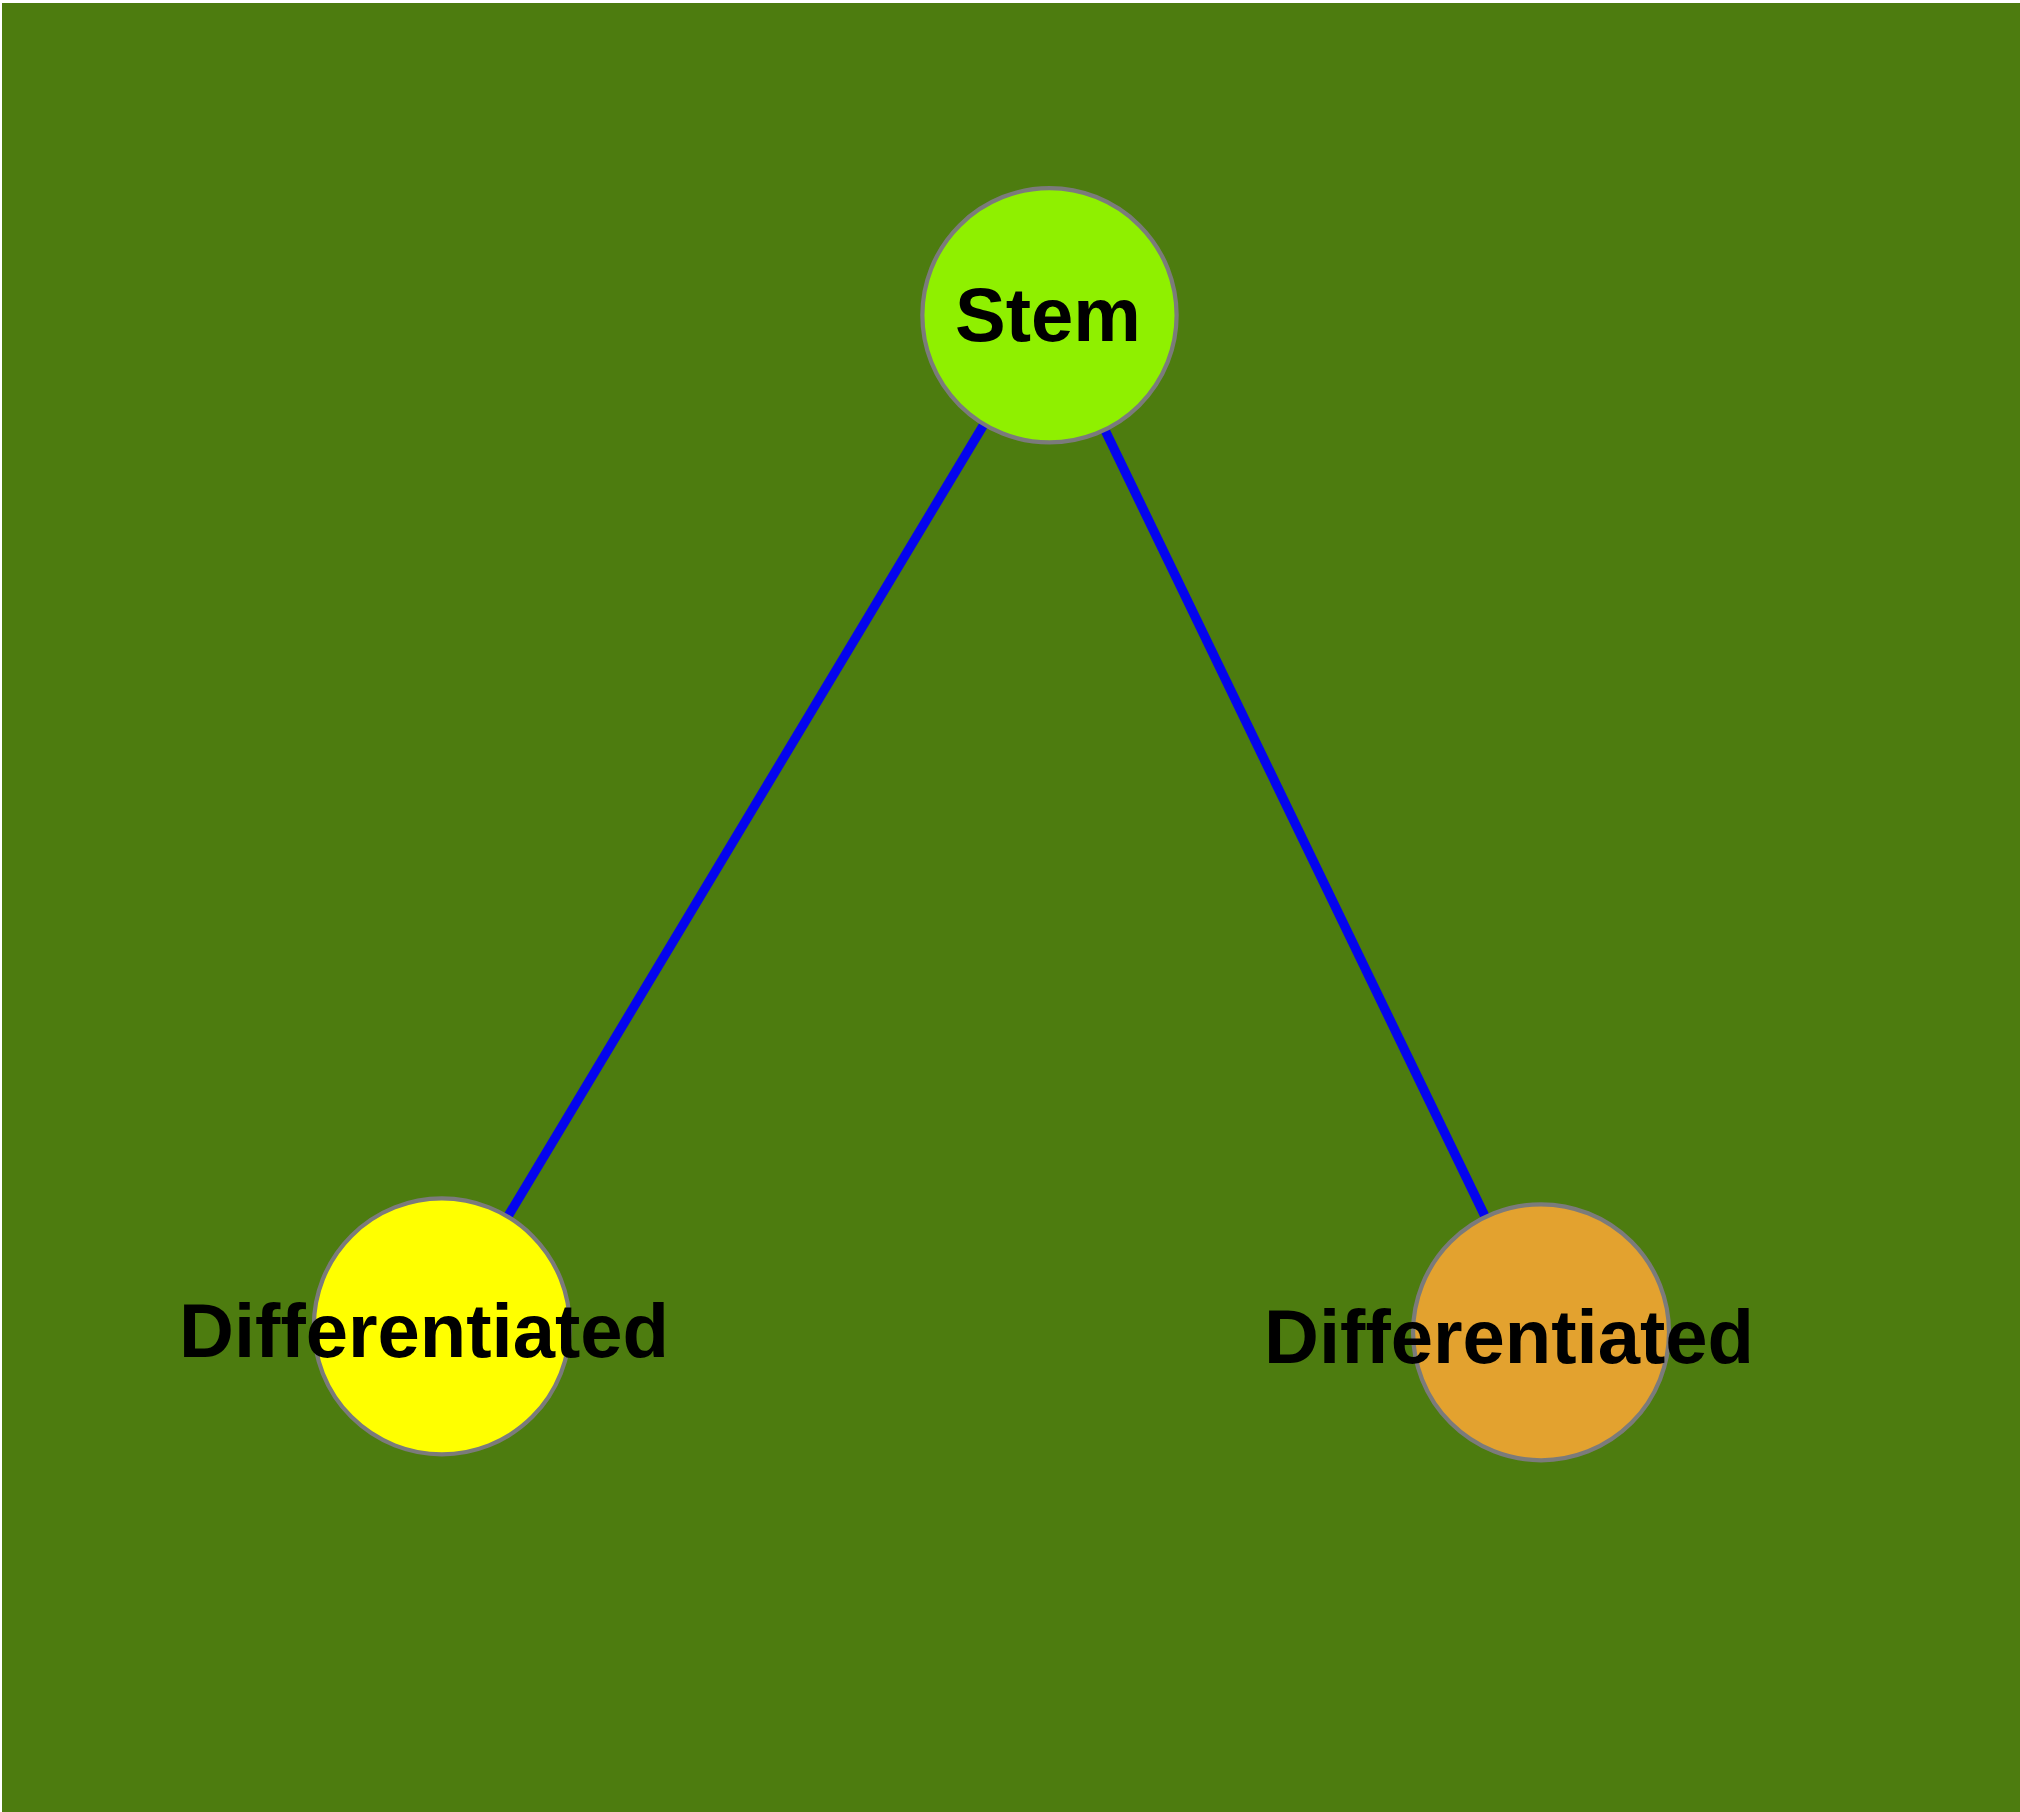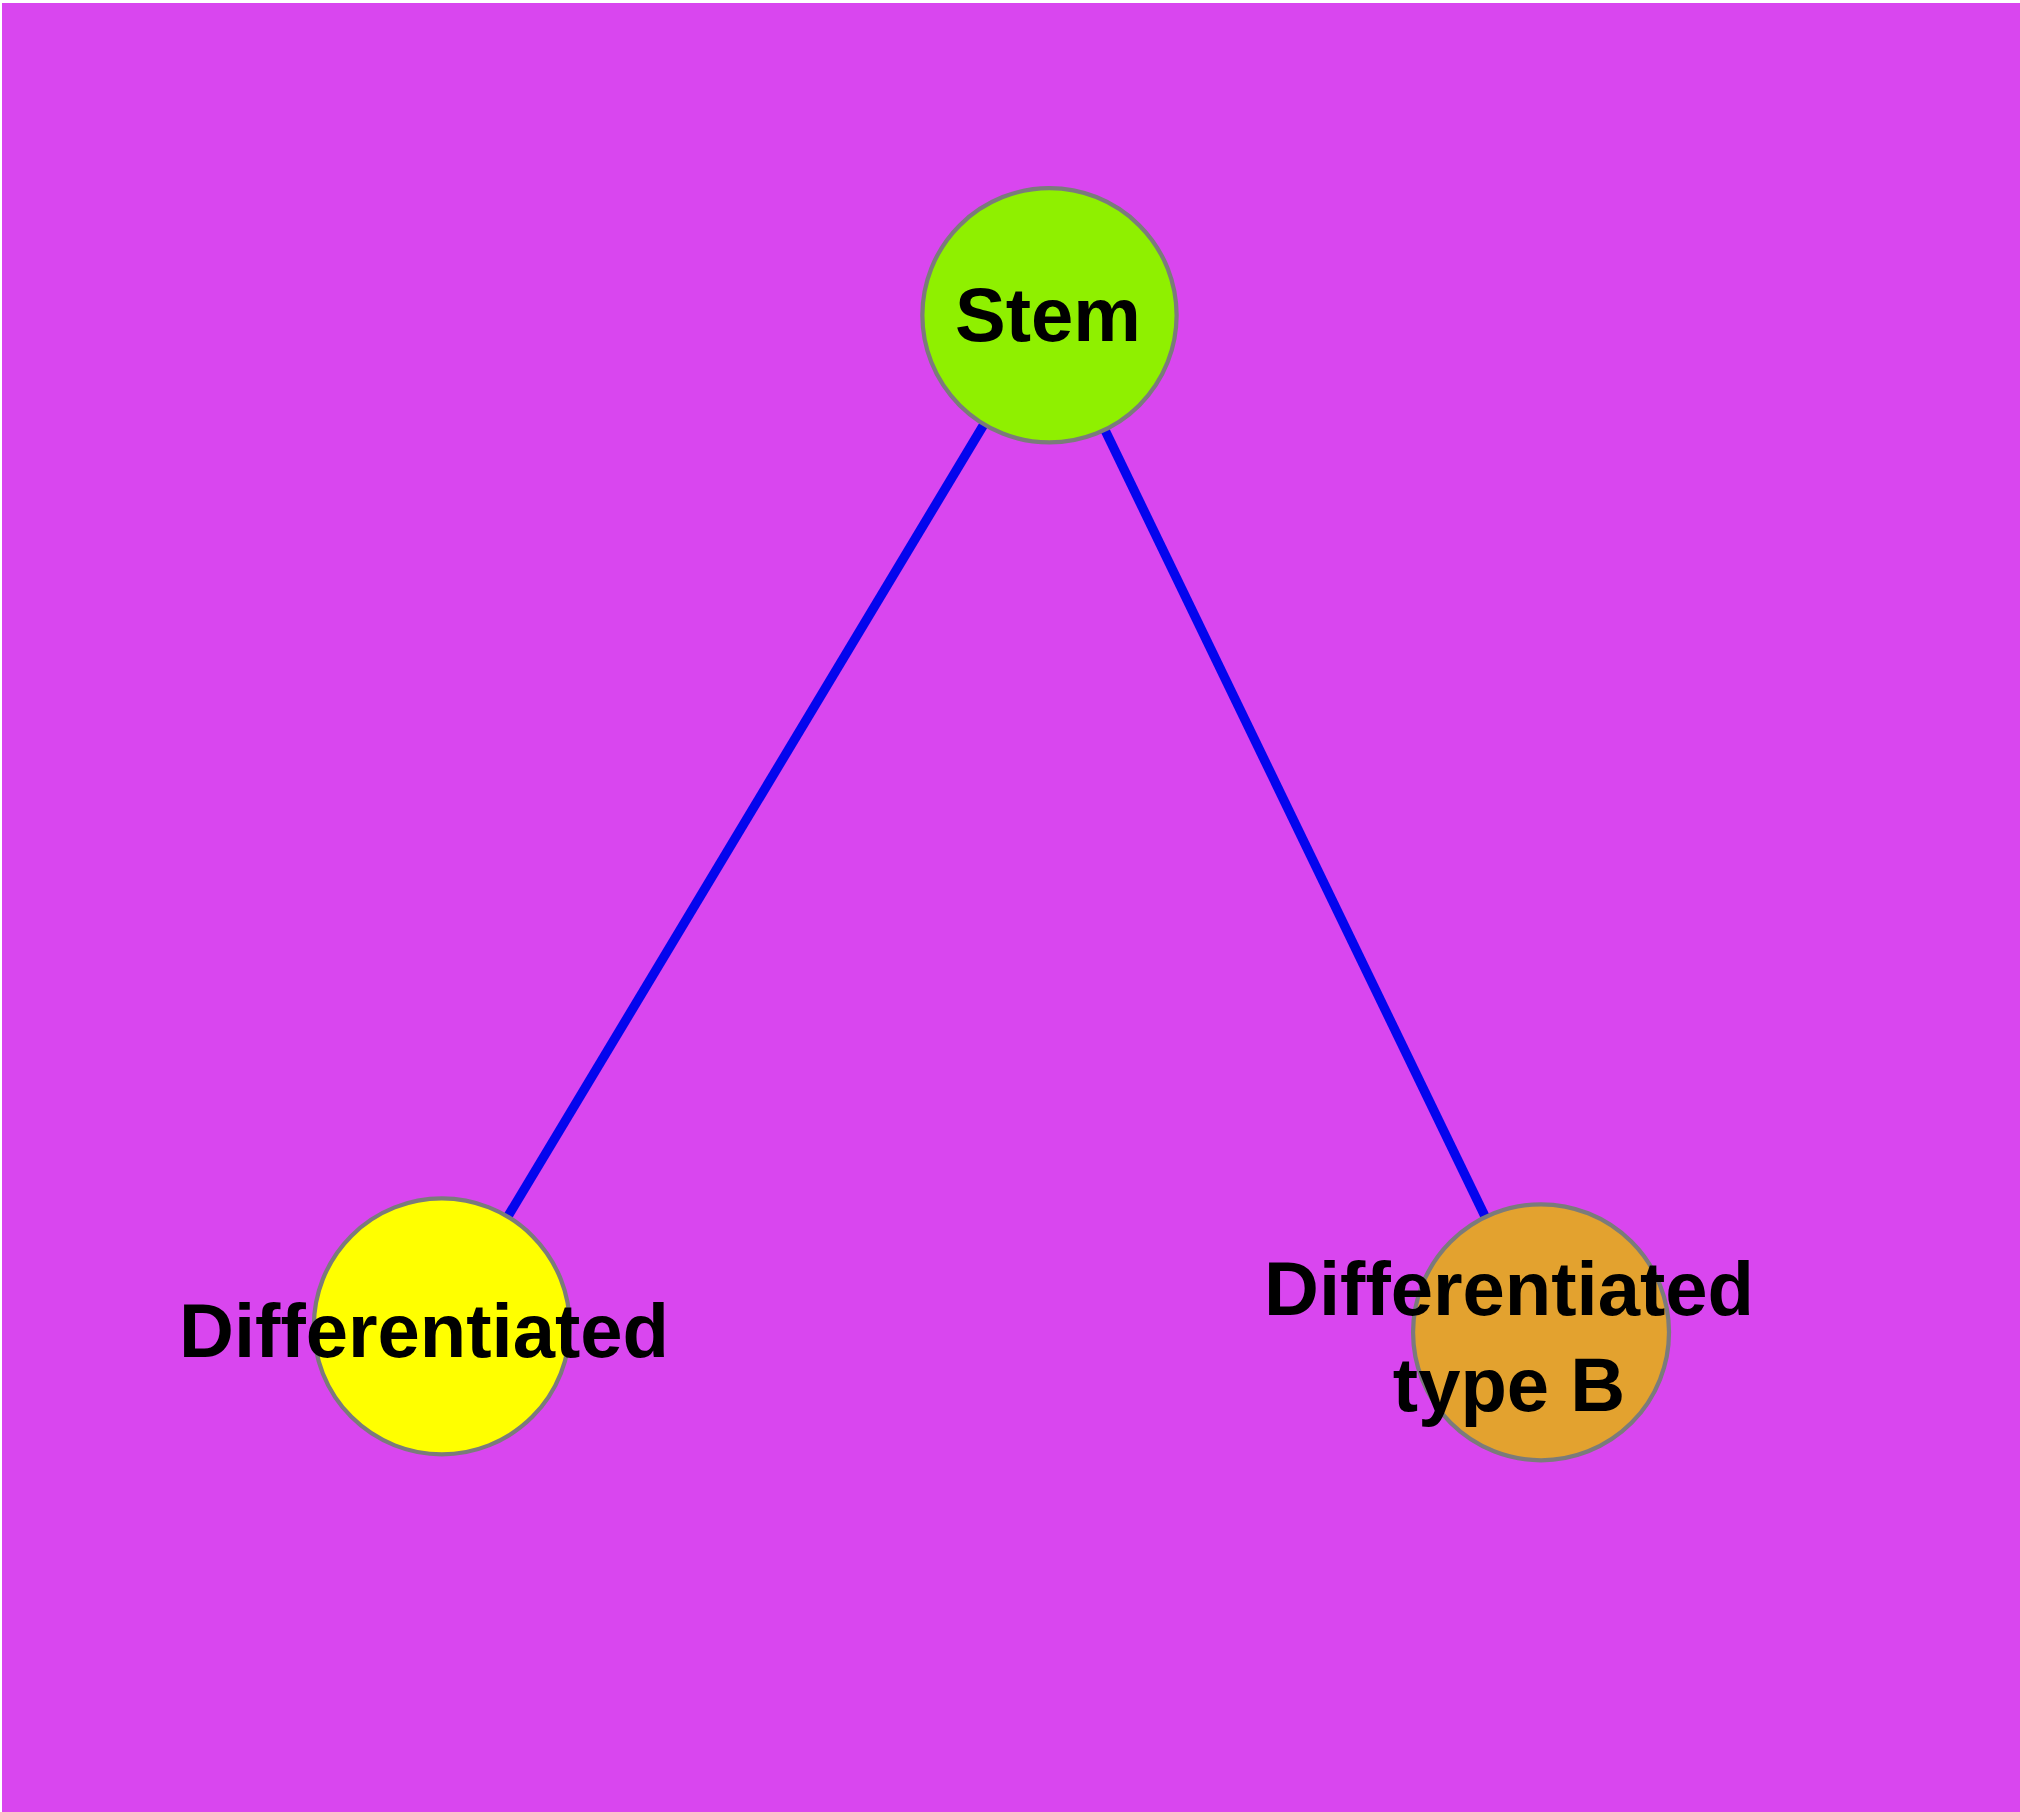--- a/index.html
+++ b/index.html
@@ -53,21 +53,21 @@
     line-height: 96px;
     font-weight: bold;
     color: #000000;
     white-space: nowrap;
   }
   .node-label span { display: block; }
 </style>
 </head>
 <body>
 
-<div class="stage" style="background-color: #d946ef;">
+<div class="stage" style="background-color: #4d7c0f;">
 
   <svg class="graph" viewBox="0 0 2384 2138" xmlns="http://www.w3.org/2000/svg">
 
     <line x1="1238" y1="372" x2="521" y2="1565" stroke="#0404ee"></line>
     <line x1="1238" y1="372" x2="1818" y2="1572" stroke="#0404ee"></line>
 
     <circle cx="1238" cy="372" r="150" fill="#8ff000"></circle>
     <circle cx="521" cy="1565" r="151" fill="#ffff00"></circle>
     <circle cx="1818" cy="1572" r="151" fill="#e3a22f"></circle>
   </svg>
@@ -75,19 +75,18 @@
   <div class="node-label" style="left:1048px; top:315px;">
     <span>Stem</span>
   </div>
 
   <div class="node-label" style="left:424px; top:1331px;">
     <span>Differentiated</span>
   </div>
 
   <div class="node-label" style="left:1509px; top:1337px;">
     <span>Differentiated</span>
-    <span>type B</span>
   </div>
 
   <div class="edge-strip-top"></div>
   <div class="edge-strip-left"></div>
 </div>
 
 
 </body></html>

